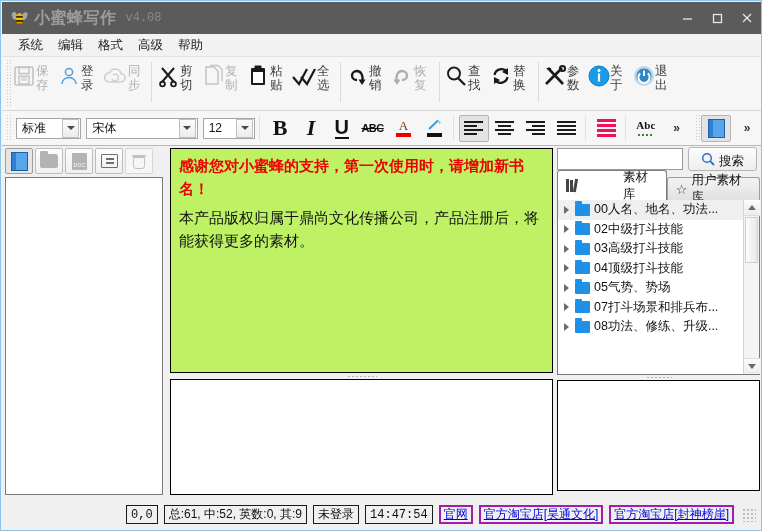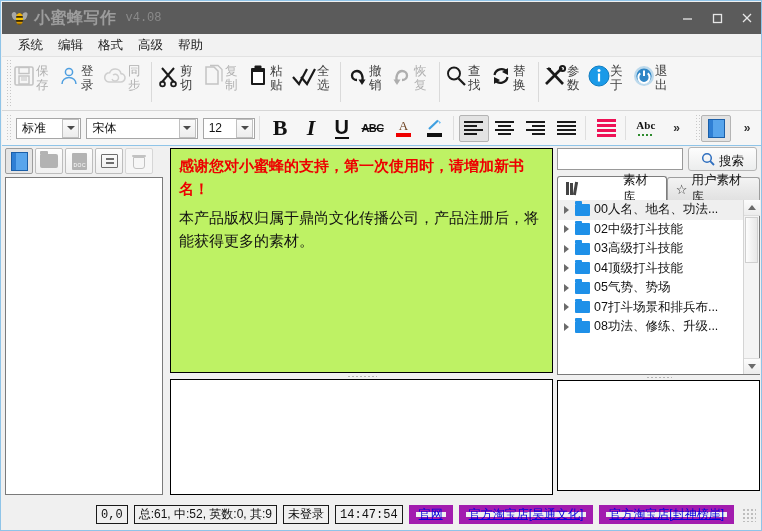--- a/index.html
+++ b/index.html
@@ -293,21 +293,21 @@
   .tabs { display:flex; margin-top: 5px; height: 24px; align-items:flex-end; }
   .tab {
     height: 23px; display:flex; align-items:center; gap:4px;
     padding: 0 8px;
     border:1px solid #9e9e9e; border-bottom:none;
     background: linear-gradient(#f3f3f3,#e1e1e1);
     border-radius: 3px 3px 0 0;
     font-size:12.5px; color:#111;
     box-sizing:border-box;
   }
-  .tab.active { background:#fff; height:24px; border-color:#7e7e7e;gap:45px;}
+  .tab.active { background:#fff; height:30px; border-color:#7e7e7e;gap:45px;}
   .books-ic{width:13px;height:13px;position:relative;}
   .books-ic i{position:absolute;top:0;width:3px;height:13px;background:#444;}
   .books-ic i:nth-child(1){left:0;}
   .books-ic i:nth-child(2){left:4px;height:12px;top:1px;}
   .books-ic i:nth-child(3){left:8px;transform:rotate(10deg);}
   .star-ic{font-size:13px;color:#333;line-height:13px;}
   .tree-box {
     margin-top:-1px;
     width: 203px; height: 176px;
     background:#fff; border:1px solid #7a7a7a;
@@ -377,21 +377,21 @@
     height: 19px;
     display:flex;align-items:center;justify-content:center;
     padding: 0 4px;
     font-size: 12px; color: #111;
     font-family: "Liberation Mono","DejaVu Sans Mono", monospace;
     box-sizing:border-box;
     white-space: nowrap;
   }
   .sb-cell.cjk { font-family: "Liberation Sans","DejaVu Sans",sans-serif; }
   .sb-link {
-    border: 7px solid #a21caf;
+    border: 2px solid #a21caf;
     background: #f0f0f0;
     height: 19px;
     display:flex;align-items:center;justify-content:center;
     padding: 0 3px;
     font-size: 12px;
     color: #0000dd; text-decoration: underline;
     box-sizing:border-box; white-space:nowrap;
   }
   .sb-grip {
     width: 14px; height: 14px; margin-left: 2px;

